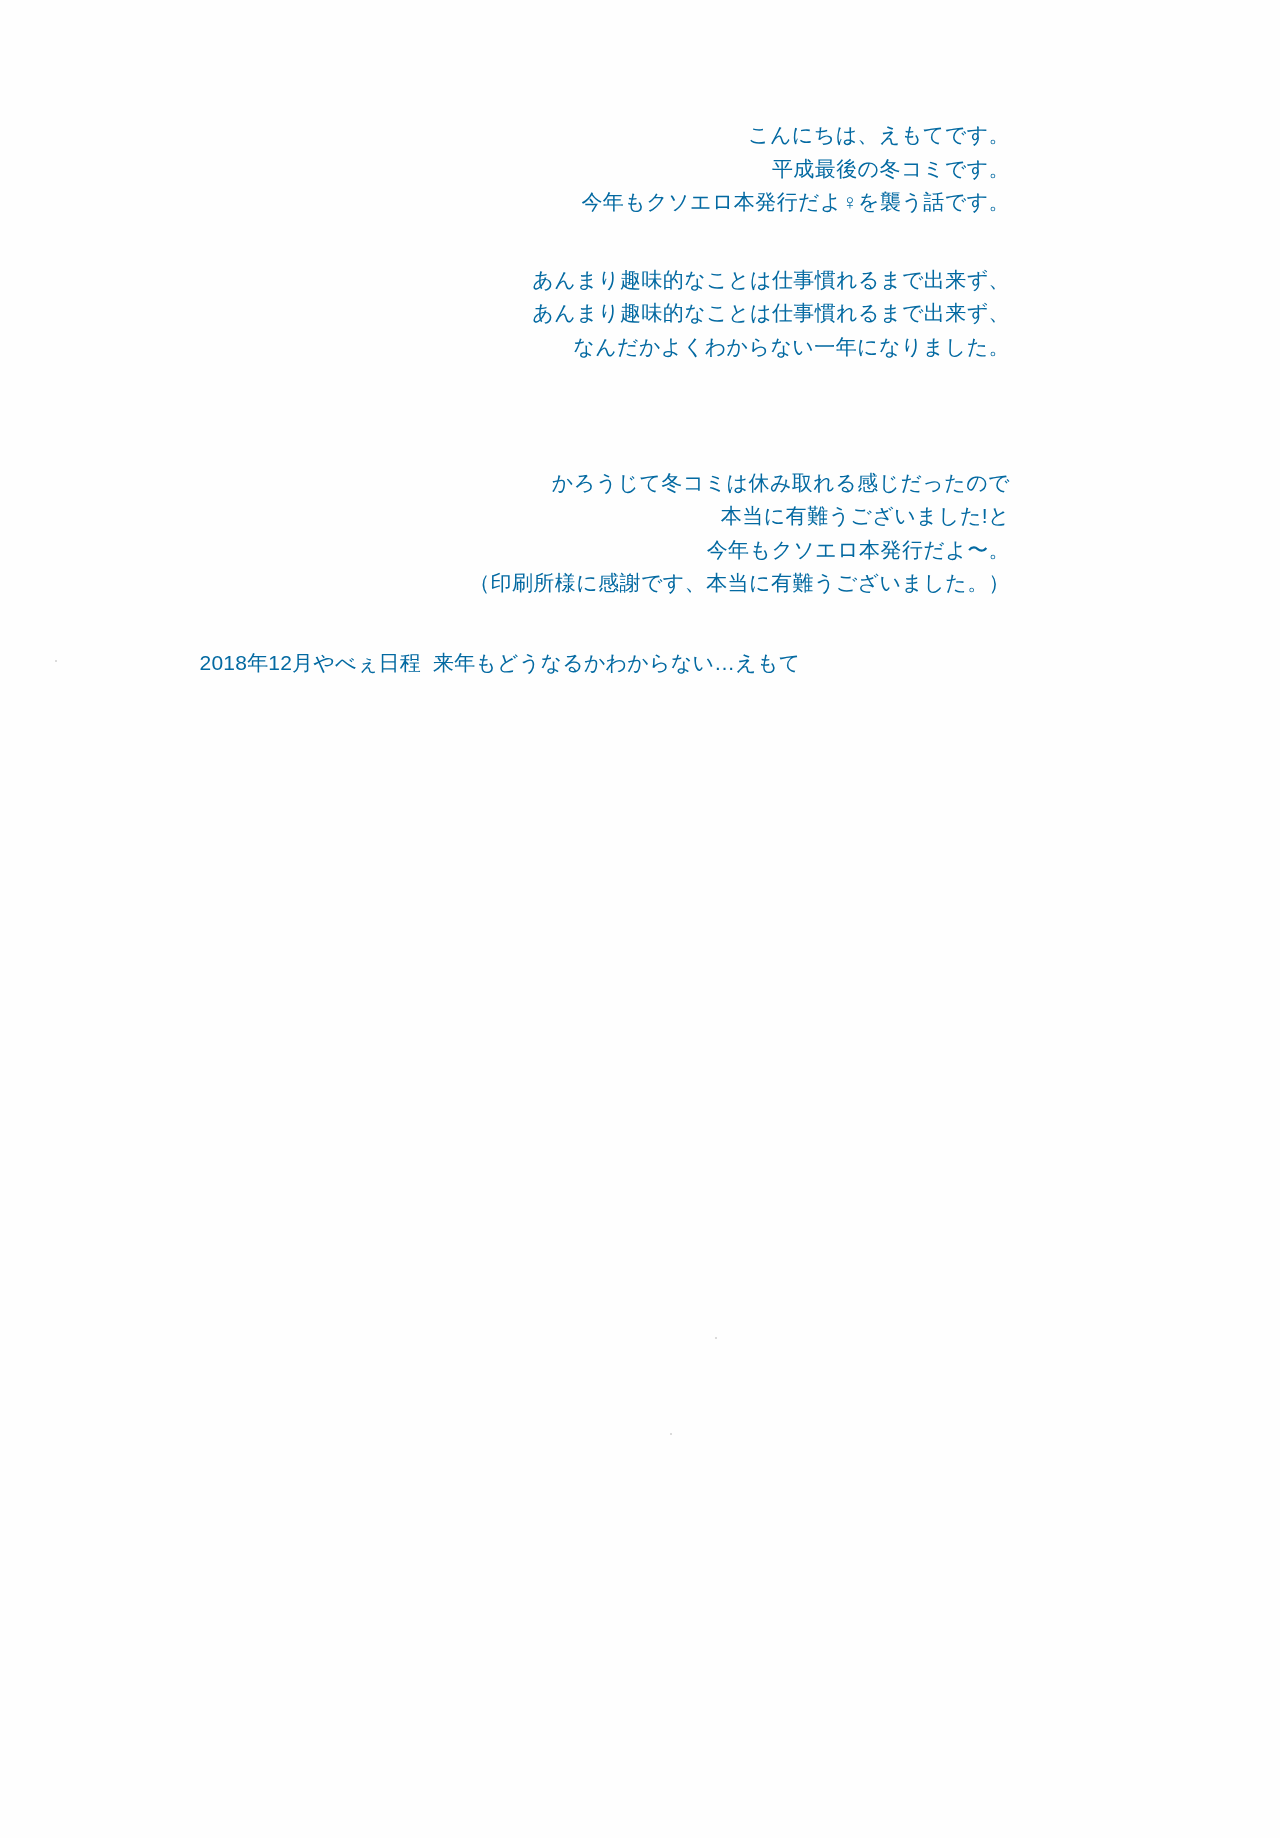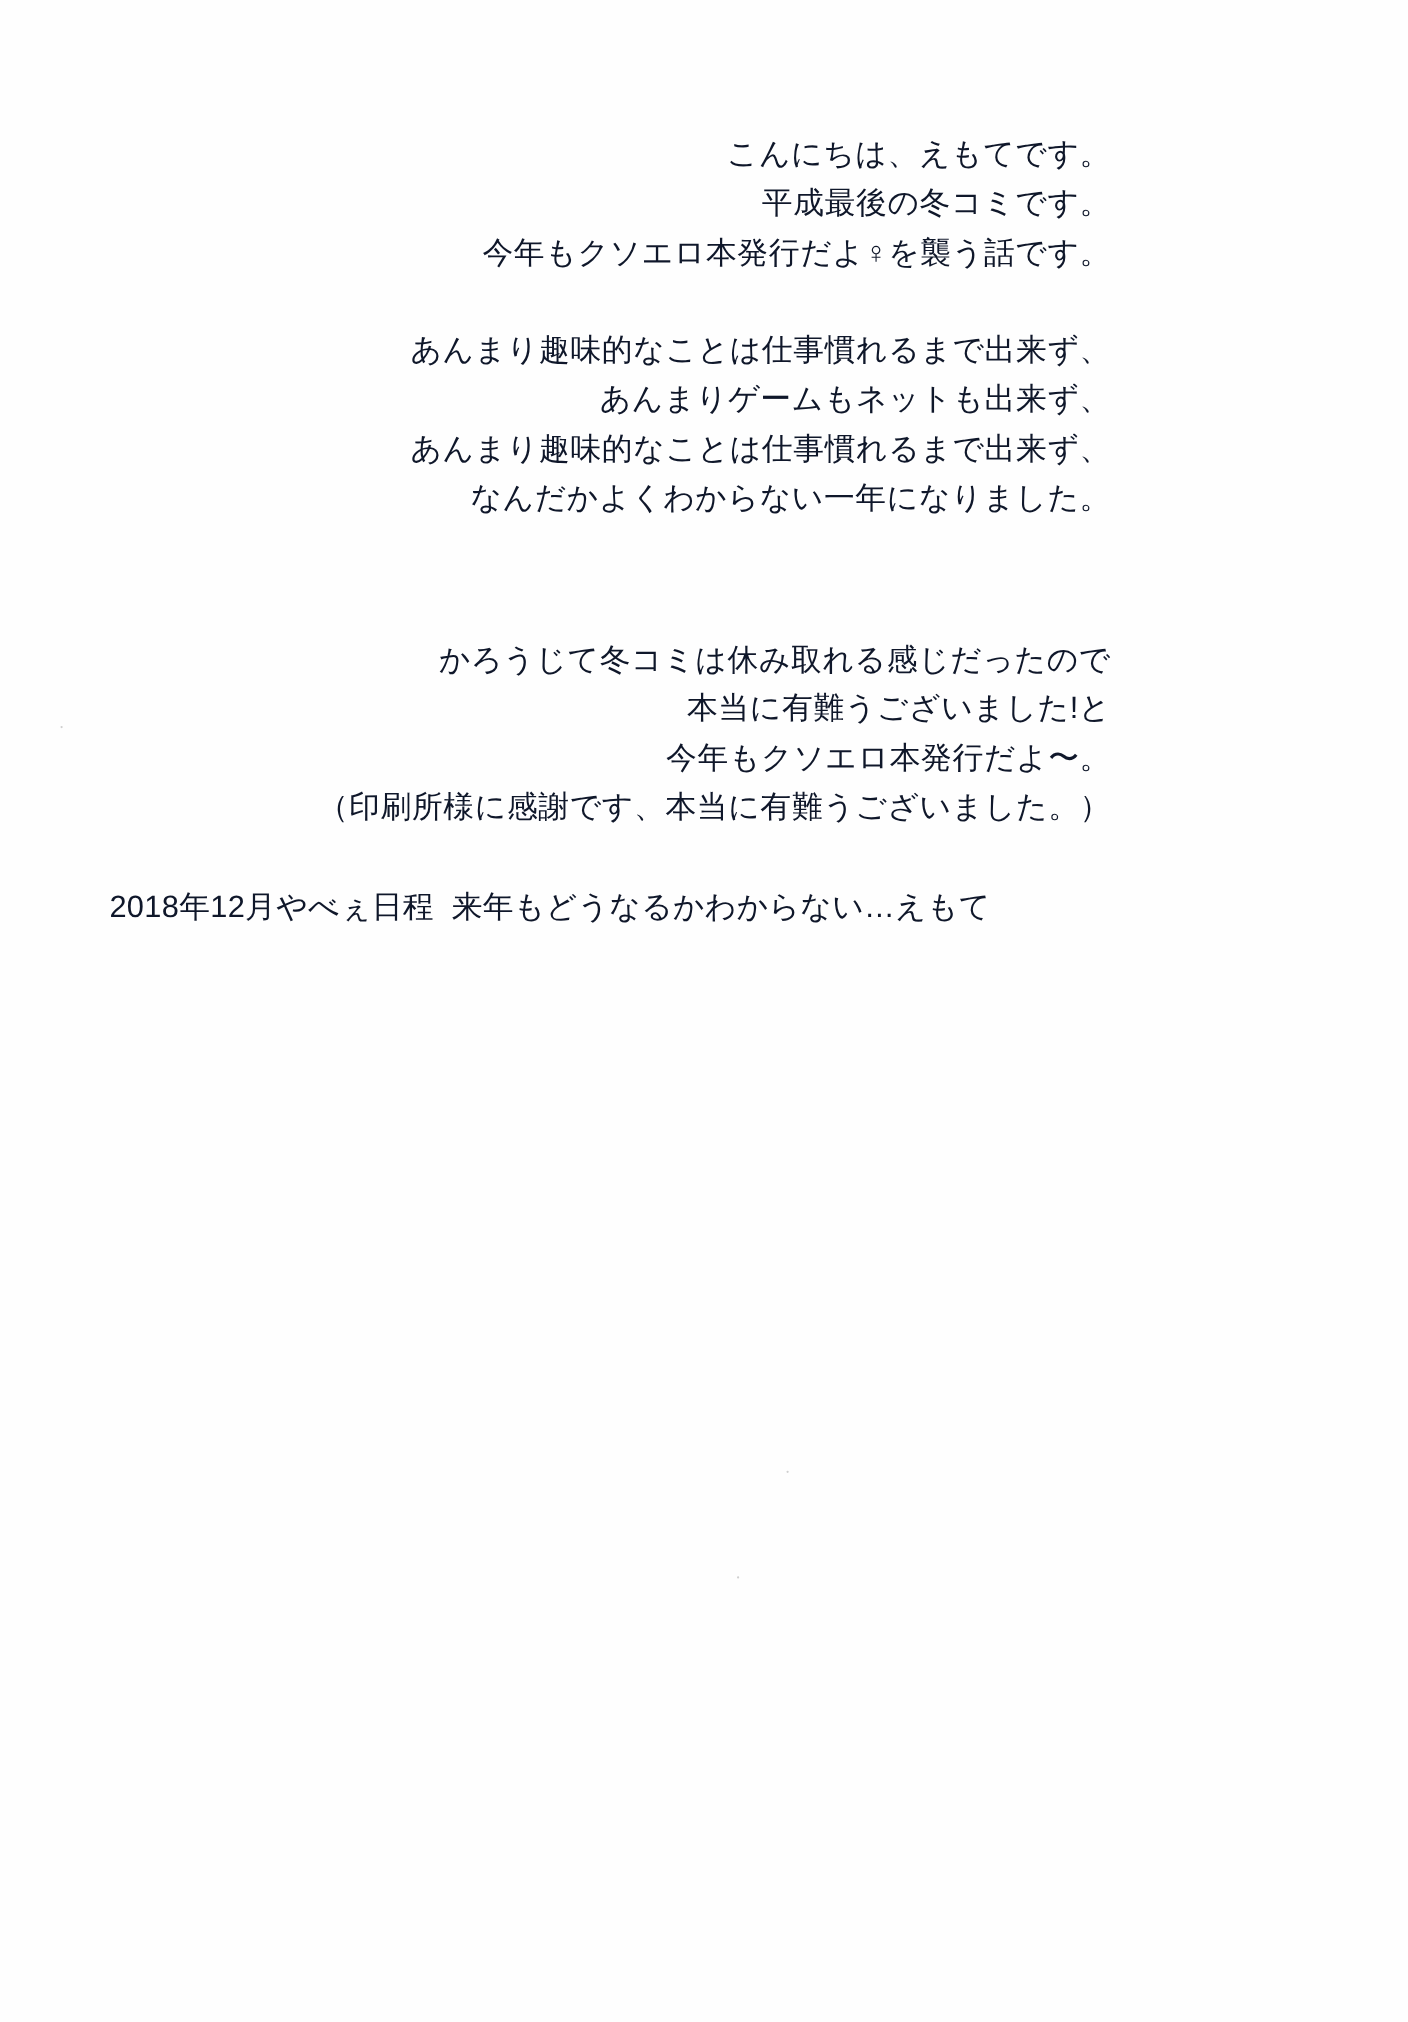--- a/index.html
+++ b/index.html
@@ -28,25 +28,25 @@
     text-align: right;
     padding-right: 0;
   }
   .block {
     margin: 0 0 44px 0;
   }
   .block.tight {
     margin-bottom: 0;
   }
   .line {
-    font-size: 28px;
+    font-size: 21px;
     line-height: 1.60;
     letter-spacing: 0.02em;
     white-space: pre;
-    color: #0f172a;
+    color: #0369a1;
     font-weight: 400;
   }
   .gap-large { height: 46px; }
   .gap-xl { height: 58px; }
   .signature .line {
     letter-spacing: 0.01em;
   }
   .sig-wrap {
     text-align: center;
     padding-right: 10px;
@@ -71,21 +71,20 @@
   <div class="afterword">
 
     <div class="block">
       <div class="line">こんにちは、えもてです。</div>
       <div class="line">平成最後の冬コミです。</div>
       <div class="line">今年もクソエロ本発行だよ♀を襲う話です。</div>
     </div>
 
     <div class="block">
       <div class="line">あんまり趣味的なことは仕事慣れるまで出来ず、</div>
-      <div class="line">あんまりゲームもネットも出来ず、</div>
       <div class="line">あんまり趣味的なことは仕事慣れるまで出来ず、</div>
       <div class="line">なんだかよくわからない一年になりました。</div>
     </div>
 
     <div class="gap-xl"></div>
 
     <div class="block tight">
       <div class="line">かろうじて冬コミは休み取れる感じだったので</div>
       <div class="line">本当に有難うございました!と</div>
       <div class="line">今年もクソエロ本発行だよ〜。</div>

